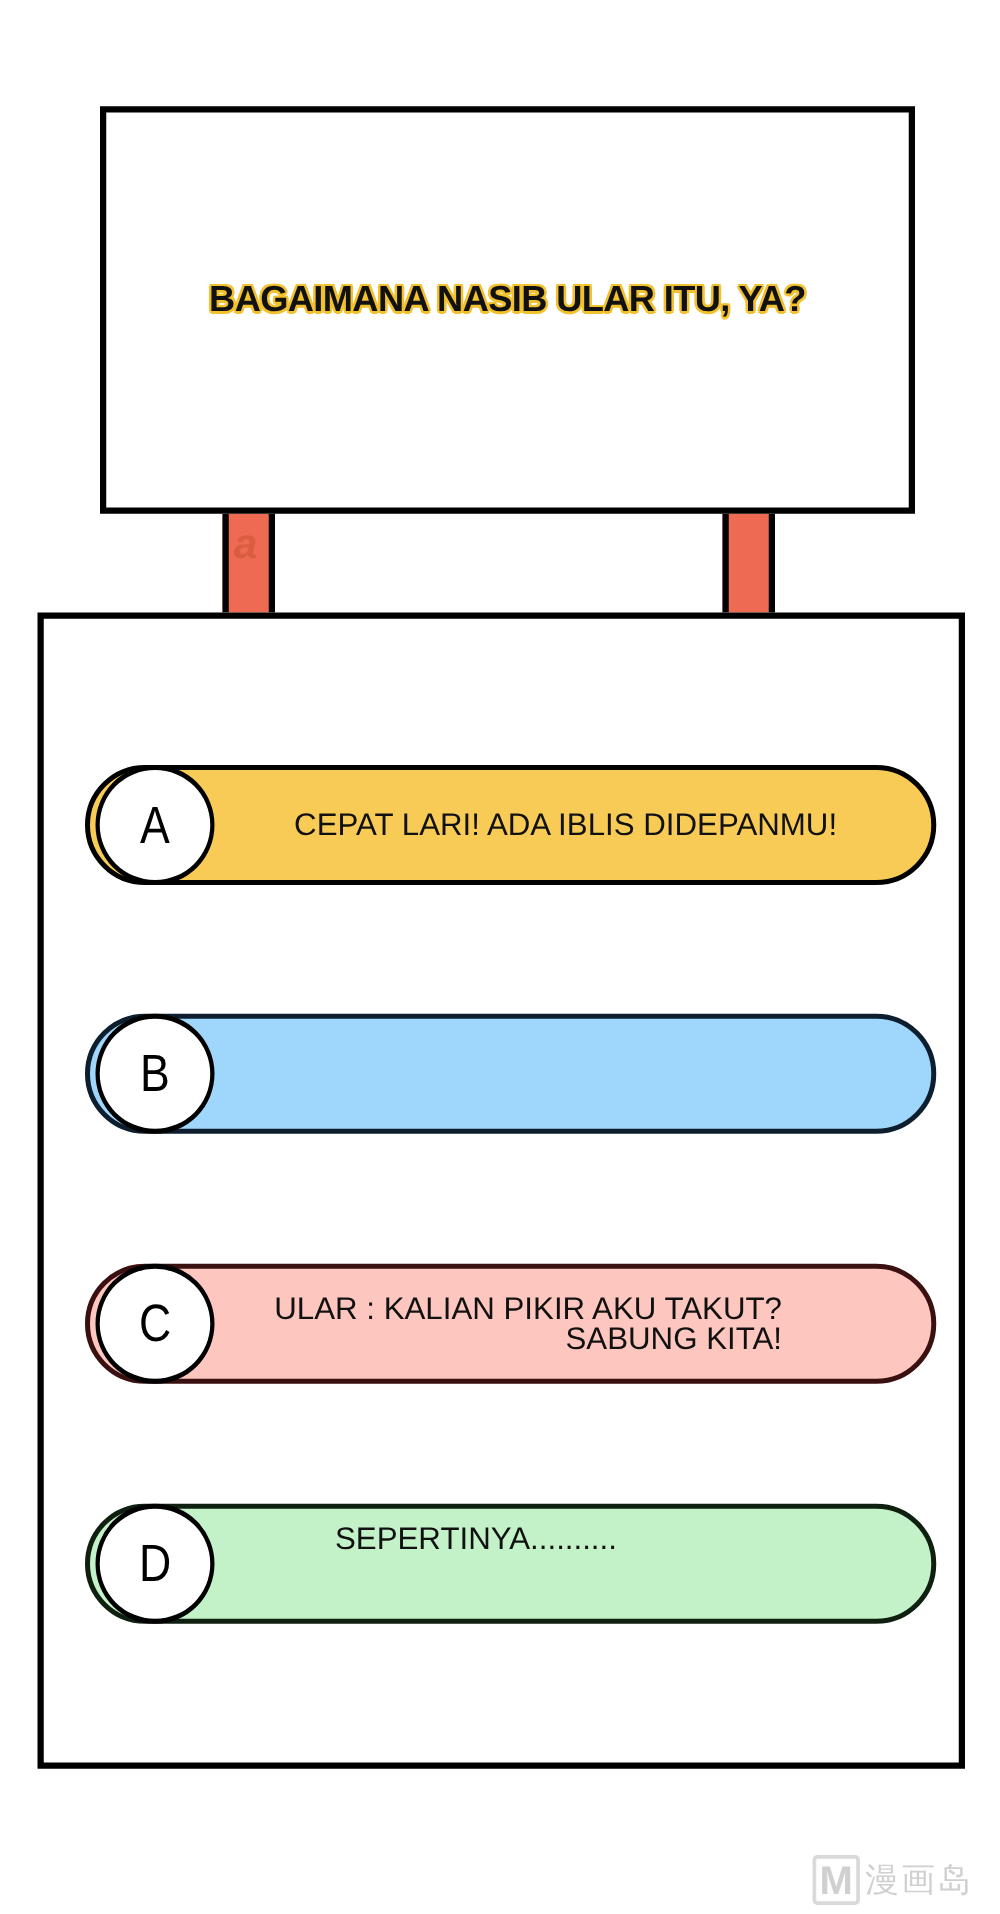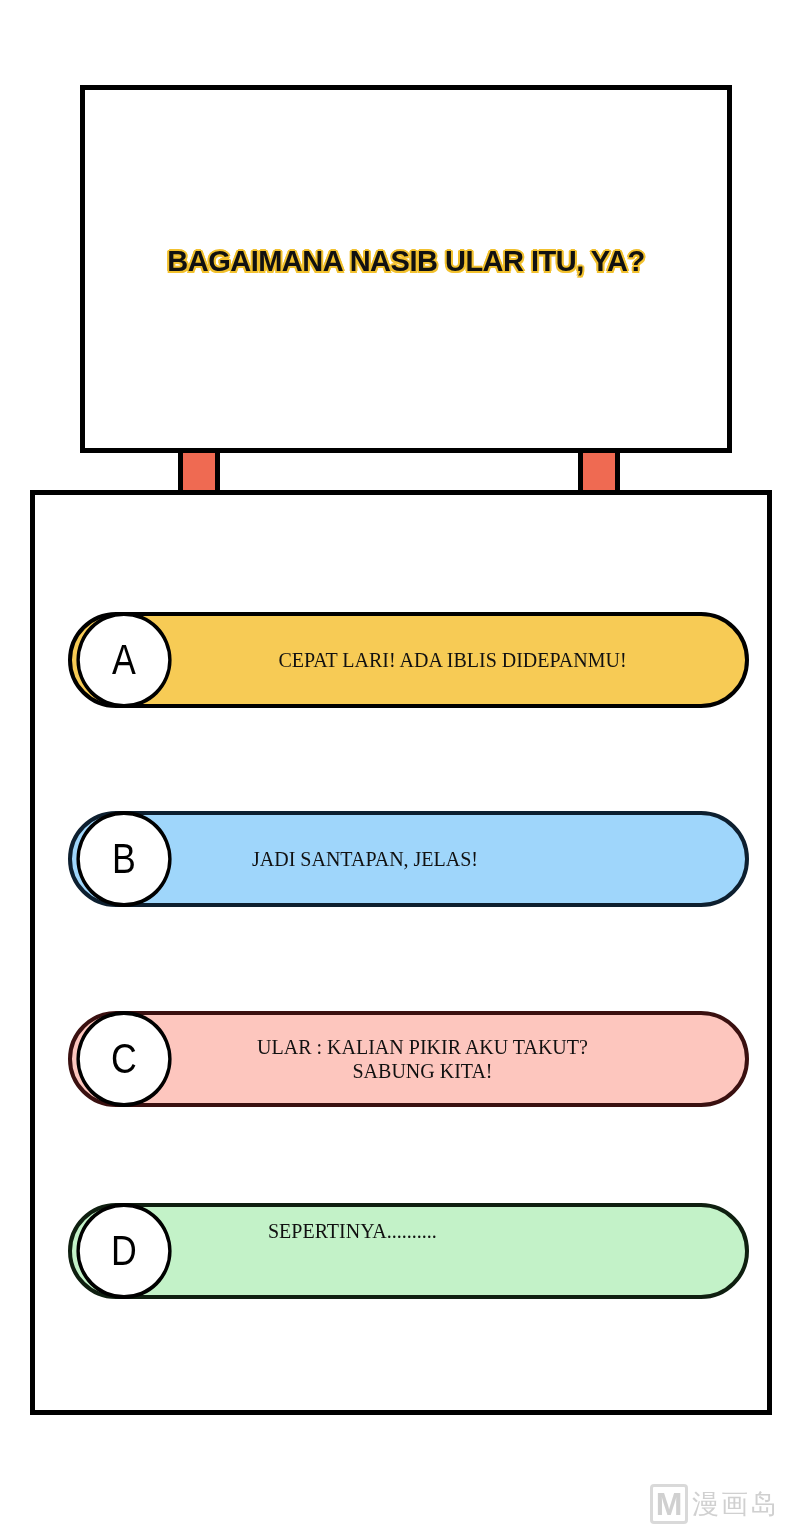--- a/index.html
+++ b/index.html
@@ -12,21 +12,21 @@
     height: 1531px;
     position: relative;
     overflow: hidden;
     font-family: "Liberation Sans", sans-serif;
   }
   .sign-board {
     position: absolute;
     left: 80px;
     top: 85px;
     width: 652px;
-    height: 368px;
+    height: 326px;
     box-sizing: border-box;
     border: 5px solid #000;
     background: #fff;
     display: flex;
     align-items: center;
     justify-content: center;
     z-index: 2;
   }
   .sign-title {
     font-family: "Liberation Sans", sans-serif;
@@ -111,22 +111,22 @@
   .option-text {
     position: absolute;
     left: 108px;
     right: 20px;
     top: 0;
     bottom: 0;
     display: flex;
     align-items: center;
     justify-content: center;
     text-align: center;
-    font-family: Liberation Serif, serif;
-    font-size: 20px;
+    font-family: Liberation Sans, sans-serif;
+    font-size: 25px;
     color: #111;
     line-height: 24px;
     white-space: pre-line;
   }
   .watermark {
     position: absolute;
     left: 650px;
     top: 1484px;
     display: flex;
     align-items: center;
@@ -168,26 +168,25 @@
 
 <div class="answer-board">
 
   <div class="option" style="top:117px; background:#f7cb55; border-color:#000;">
     <div class="option-badge">A</div>
     <div class="option-text">CEPAT LARI! ADA IBLIS DIDEPANMU!</div>
   </div>
 
   <div class="option" style="top:316px; background:#9fd6fb; border-color:#0d1f2f;">
     <div class="option-badge">B</div>
-    <div class="option-text" style="justify-content:flex-start; padding-left:72px;">JADI SANTAPAN, JELAS!</div>
   </div>
 
   <div class="option" style="top:516px; background:#fdc6be; border-color:#3a1010;">
     <div class="option-badge">C</div>
-    <div class="option-text" style="padding-right:60px;">ULAR : KALIAN PIKIR AKU TAKUT?
+    <div class="option-text" style="padding-right:60px;text-align:right;">ULAR : KALIAN PIKIR AKU TAKUT?
 SABUNG KITA!</div>
   </div>
 
   <div class="option" style="top:708px; background:#c3f2c8; border-color:#0f1f10;">
     <div class="option-badge">D</div>
     <div class="option-text" style="justify-content:flex-start; padding-left:88px; align-items:flex-start; padding-top:12px;">SEPERTINYA..........</div>
   </div>
 
 </div>
 

